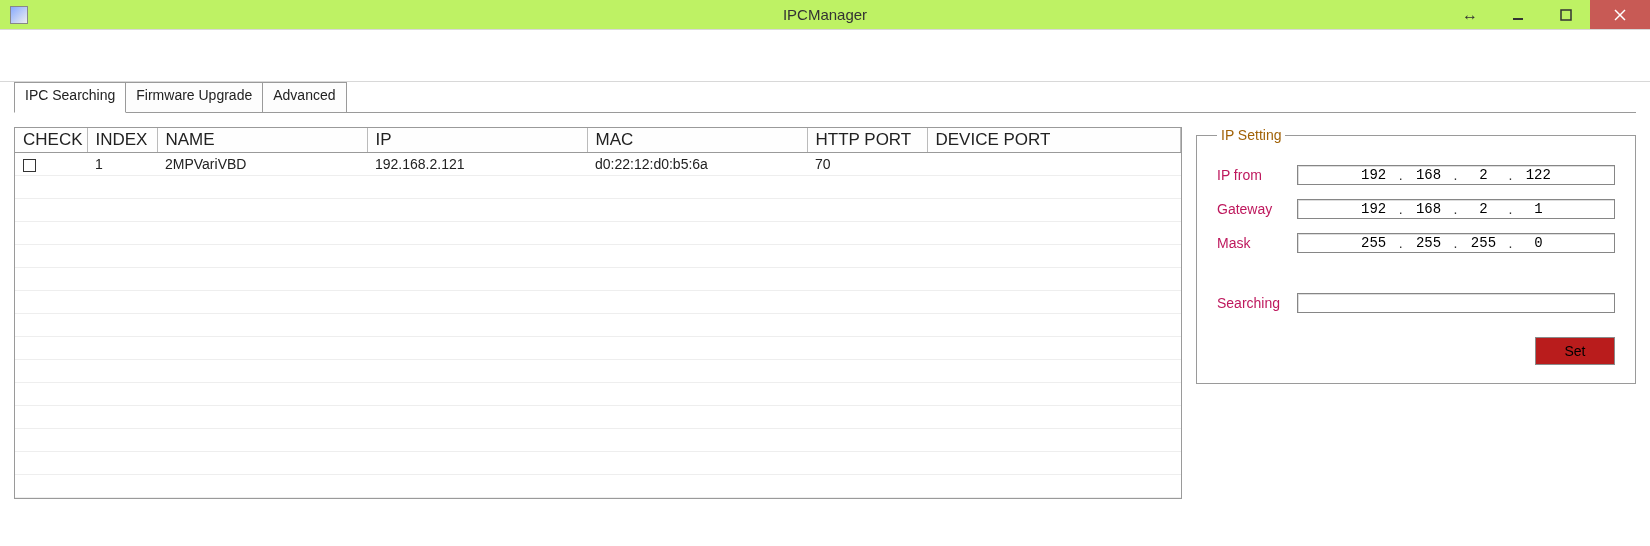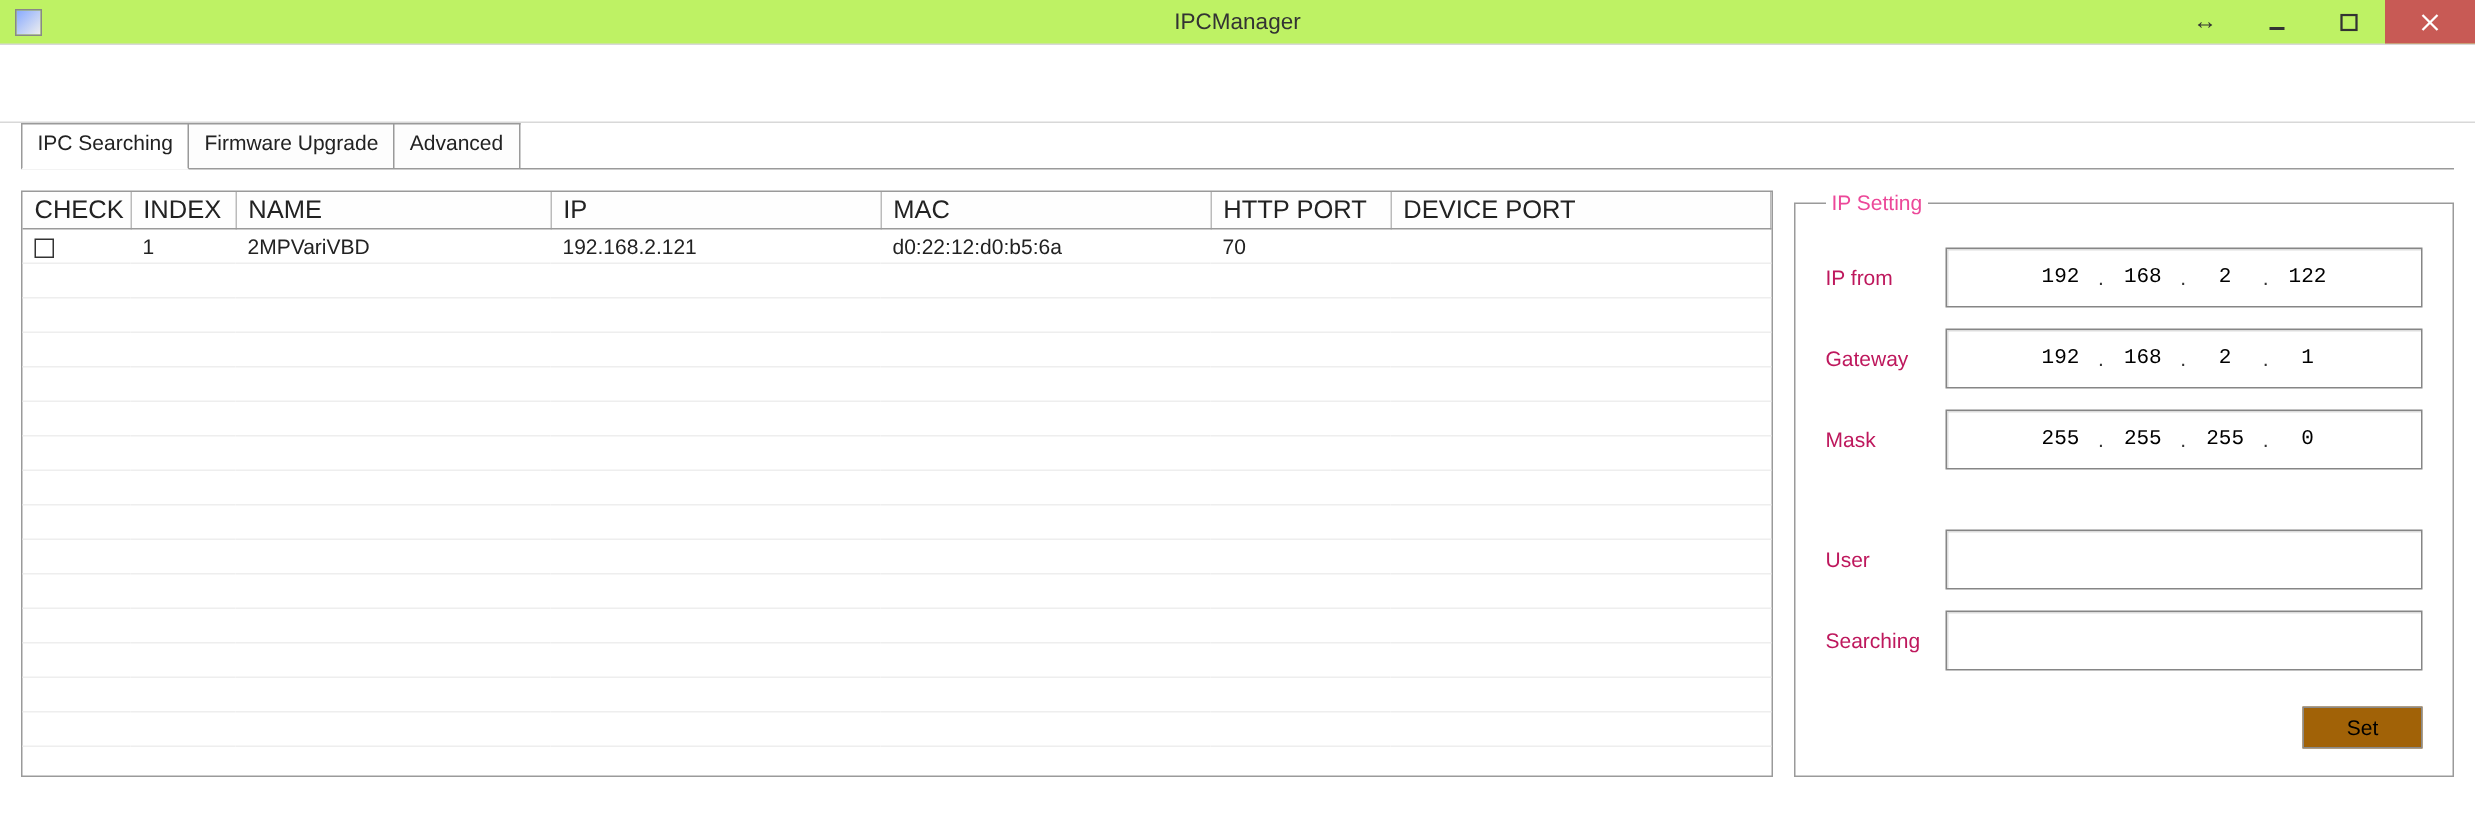--- a/index.html
+++ b/index.html
@@ -179,38 +179,38 @@
     }
 
     fieldset.ip-setting {
       border: 1px solid #9a9a9a;
       padding: 22px 20px 18px 20px;
       position: relative;
     }
 
     fieldset.ip-setting legend {
       padding: 0 4px;
-      color: #ec4899;
+      color: #a16207;
       font-size: 14px;
     }
 
     .form-row {
       display: flex;
       align-items: center;
       margin-bottom: 14px;
     }
 
     .form-row label {
       width: 80px;
       color: #be185d;
     }
 
     .ip-input, .text-input {
       flex: 1;
-      height: 40px;
+      height: 20px;
       border: 1px solid #868686;
       box-shadow: inset 1px 1px 0 #ddd;
       background: #fff;
       display: flex;
       align-items: center;
       padding: 0 22px;
     }
 
     .ip-input {
       font-family: Consolas, "Courier New", monospace;
@@ -246,21 +246,21 @@
 
     .set-btn-row {
       display: flex;
       justify-content: flex-end;
       margin-top: 24px;
     }
 
     .set-btn {
       width: 80px;
       height: 28px;
-      background: #a16207;
+      background: #b91c1c;
       border: 1px solid #8a8a8a;
       cursor: default;
       text-align: center;
     }
   </style>
 </head>
 <body>
 
 <div class="title-bar">
   <div class="app-icon"></div>
@@ -497,26 +497,20 @@
           <input class="ip-seg" value="255" style="">
             <span class="ip-dot">.</span>
           <input class="ip-seg" value="255" style="">
             <span class="ip-dot">.</span>
           <input class="ip-seg" value="0" style="">
         </div>
       </div>
 
       <div class="gap-row"></div>
 
-      <div class="form-row">
-        <label>User</label>
-        <div class="text-input">
-          <input type="text" value="" style="">
-        </div>
-      </div>
 
       <div class="form-row">
         <label>Searching</label>
         <div class="text-input">
           <input type="password" value="" style="">
         </div>
       </div>
 
       <div class="set-btn-row">
         <button class="set-btn">Set</button>

